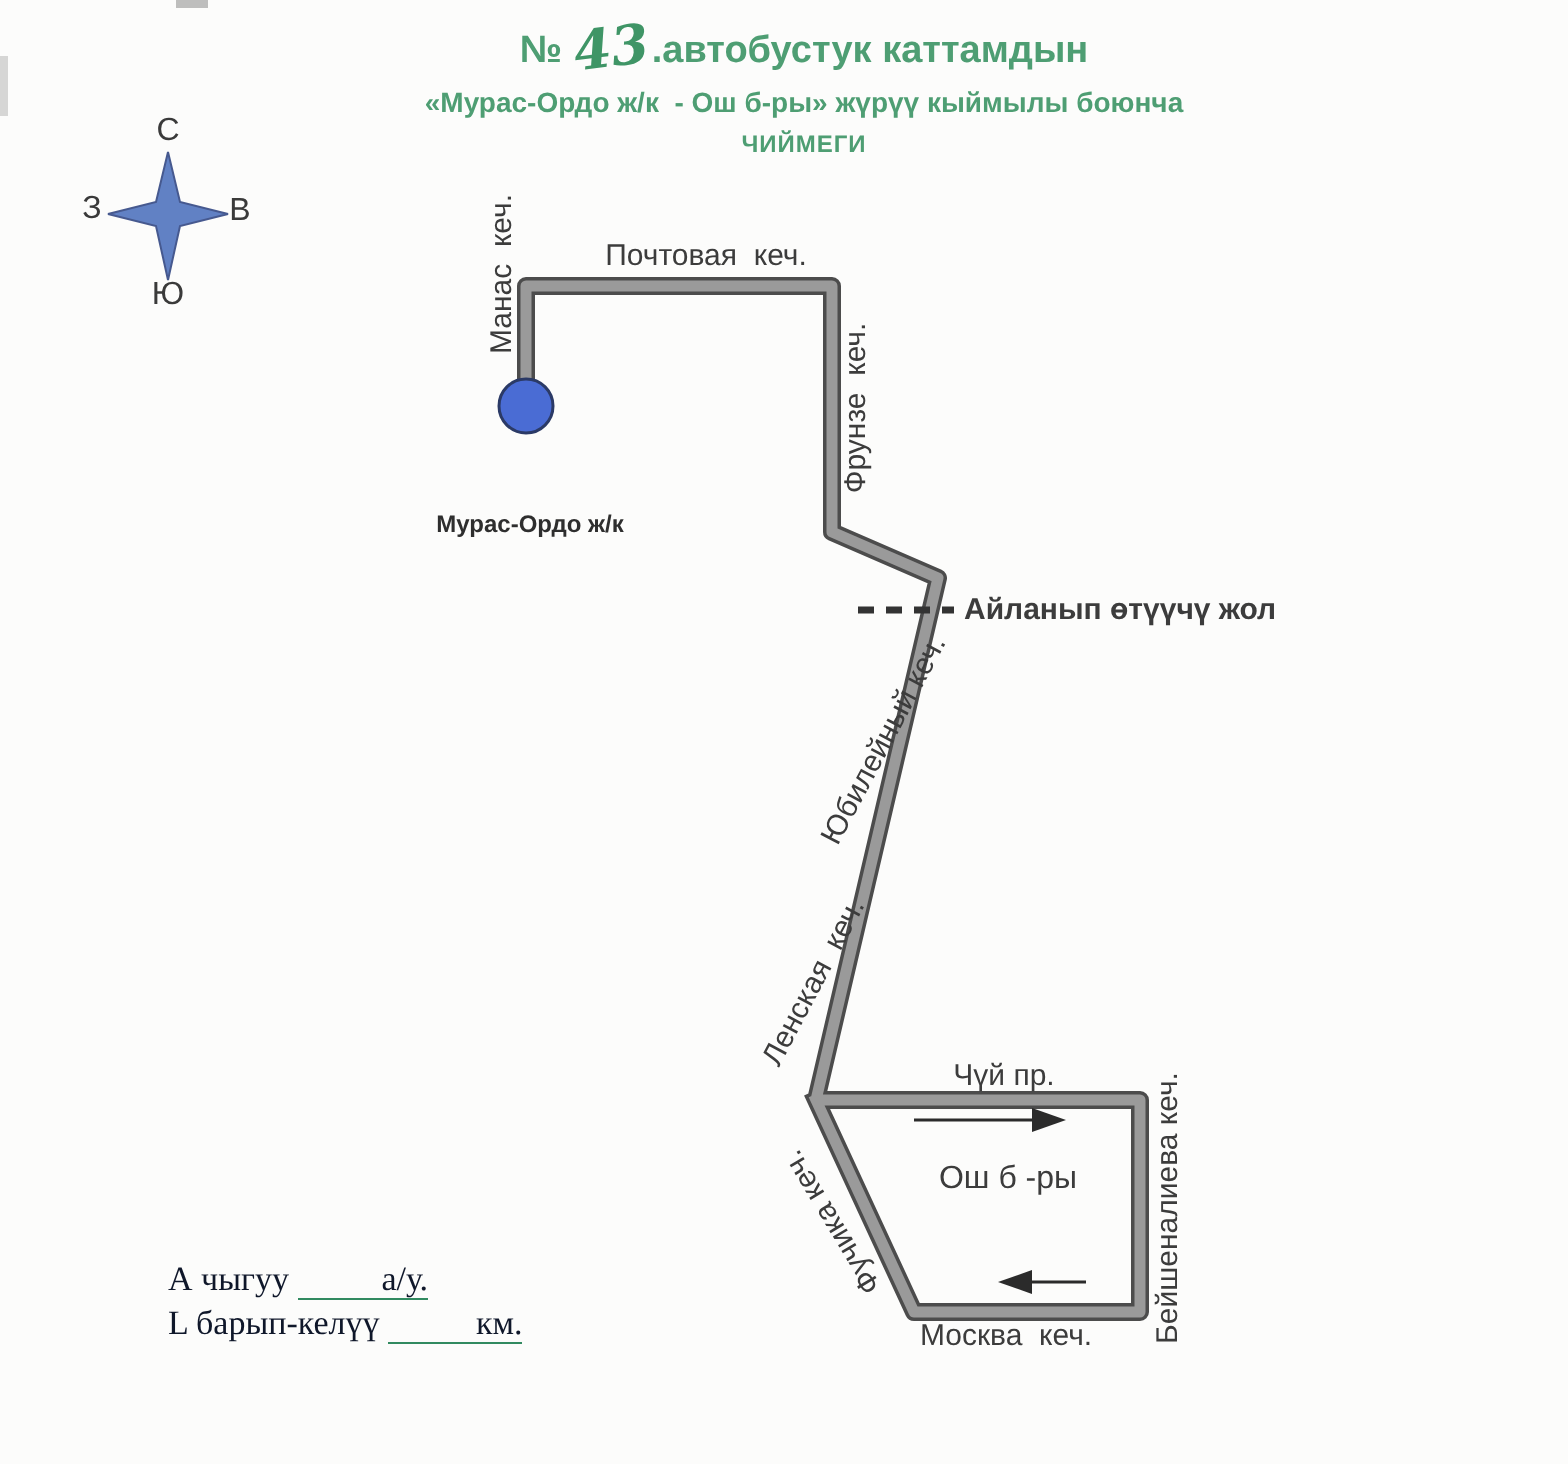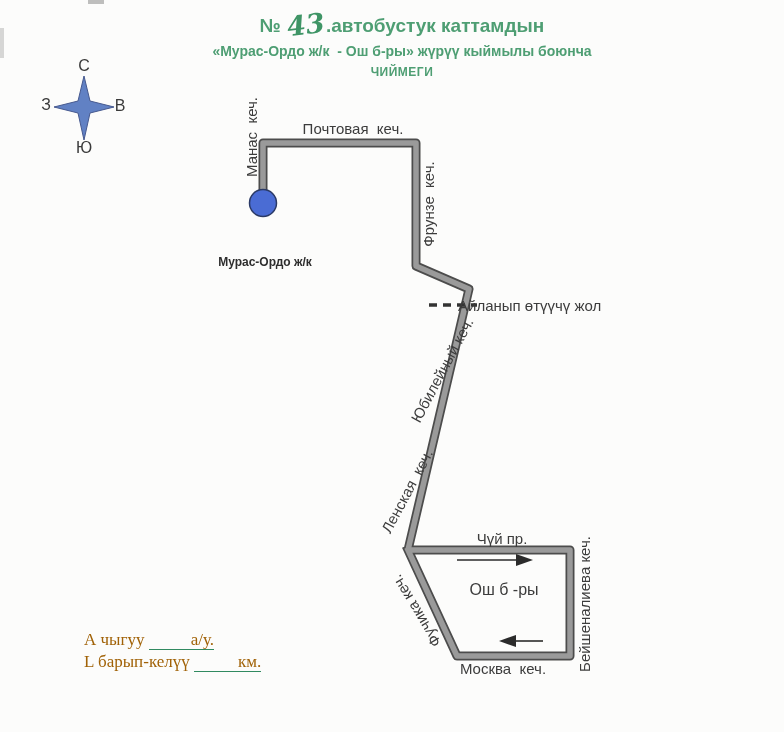--- a/index.html
+++ b/index.html
@@ -44,29 +44,29 @@
   .r90{transform:translate(-50%,-50%) rotate(-90deg);}
   .st-manas       {left:251px;top:137px;}
   .st-pochtovaya  {left:344px;top:128px;padding-left:18px;}
   .st-frunze      {left:428px;top:204px;}
   .st-yubileyny   {left:442px;top:370px;transform:translate(-50%,-50%) rotate(-62deg);}
   .st-lenskaya    {left:407px;top:491px;transform:translate(-50%,-50%) rotate(-62deg);}
   .st-chuy        {left:502px;top:538px;text-align:right;}
   .st-beyshenalieva{left:584px;top:604px;}
   .st-moskva      {left:503px;top:668px;}
   .st-fuchika     {left:416px;top:611px;transform:translate(-50%,-50%) rotate(-121deg);}
-  .bypass-lbl     {left:458px;top:305px;transform:translate(0,-50%);}
+  .bypass-lbl     {left:482px;top:305px;transform:translate(0,-50%);font-weight:bold;}
   .area-lbl       {left:504px;top:590px;font-size:16px;}
   .terminal-lbl   {left:265px;top:230px;font-weight:bold;font-size:12px;color:#2e2e2e;margin-top:32px;}
 
   
   .legend{
     position:absolute;left:84px;top:629px;
     font-family:"Liberation Serif", serif;
-    font-size:17px;color:#a16207;
+    font-size:17px;color:#0f172a;
   }
   .legend .row{height:22px;line-height:22px;white-space:pre;}
   .fill{border-bottom:1.5px solid #318a60;display:inline-block;line-height:18px;}
   .pl42{padding-left:42px;}
   .pl44{padding-left:44px;}
   .pl28{padding-left:28px;}
   .pl30{padding-left:30px;}
 </style>
 </head>
 <body>

